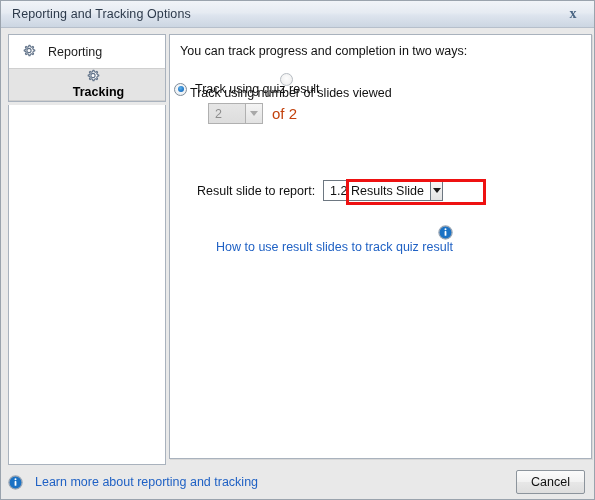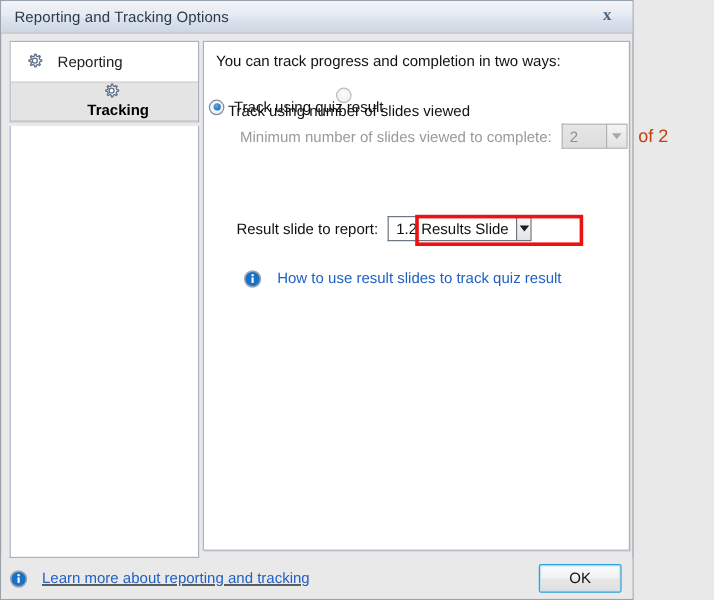--- a/index.html
+++ b/index.html
@@ -12,21 +12,21 @@
     overflow: hidden;
     font-family: "Liberation Sans", sans-serif;
     font-size: 12px;
     background: #e9e9e9;
     -webkit-font-smoothing: antialiased;
   }
 
   .dialog {
     position: absolute;
     left: 0; top: 0;
-    width: 528px;
+    width: 595px;
     height: 500px;
     box-sizing: border-box;
     background: #e9e9e9;
     border: 1px solid #9aa3ad;
     display: flex;
     flex-direction: column;
   }
 
   
   .titlebar {
@@ -277,21 +277,22 @@
     border: 1px solid #6d7781;
   }
   .combo.enabled .caret { border-top: 5px solid #1b1b1b; }
 
   
   .help-row {
     position: absolute;
     left: 33px;
     top: 190px;
     display: flex;
-    align-items: flex-start;
+    align-items: flex-end;
+    flex-direction: column;
   }
   .info-icon {
     width: 15px; height: 15px;
     flex: 0 0 15px;
     display: block;
   }
   .help-link {
     margin-left: 13px;
     font-size: 12.5px;
     color: #1f61c4;
@@ -306,21 +307,20 @@
     position: relative;
     display: flex;
     align-items: center;
     background: #e9e9e9;
     padding: 0 7px;
     box-sizing: border-box;
   }
   .footer-left {
     display: flex;
     align-items: center;
-    text-decoration: underline;
   }
   .footer-link {
     margin-left: 12px;
     font-size: 12.5px;
     color: #1f61c4;
     white-space: nowrap;
     cursor: pointer;
   }
   .footer-right {
     position: absolute;
@@ -390,21 +390,20 @@
     <div class="content">
 
       <div class="intro-text">You can track progress and completion in two ways:</div>
 
       <div class="radio-row opt1">
         <span class="radio off"></span>
         <span class="radio-label">Track using number of slides viewed</span>
       </div>
 
       <div class="sub-row r1">
-        <span class="sub-label disabled">Minimum number of slides viewed to complete:</span>
         <span class="combo disabled">
           <span class="field">2</span>
           <span class="arrowbtn">
               <span class="caret"></span>
             </span>
         </span>
         <span class="of-label">of 2</span>
       </div>
 
       <div class="radio-row opt2">
@@ -443,17 +442,17 @@
       <span>
         <svg class="info-icon" viewBox="0 0 16 16">
           <circle cx="8" cy="8" r="7" fill="#1b72c4" stroke="#9aa6b4" stroke-width="1.4"></circle>
           <circle cx="8" cy="4.6" r="1.05" fill="#ffffff"></circle>
           <rect x="7.05" y="6.5" width="1.9" height="5" rx="0.6" fill="#ffffff"></rect>
         </svg>
       </span>
       <span class="footer-link">Learn more about reporting and tracking</span>
     </div>
     <div class="footer-right">
-      <div class="btn focused">OK</div>
+      <div class="btn">Cancel</div>
     </div>
   </div>
 
 </div>
 
 </body></html>

